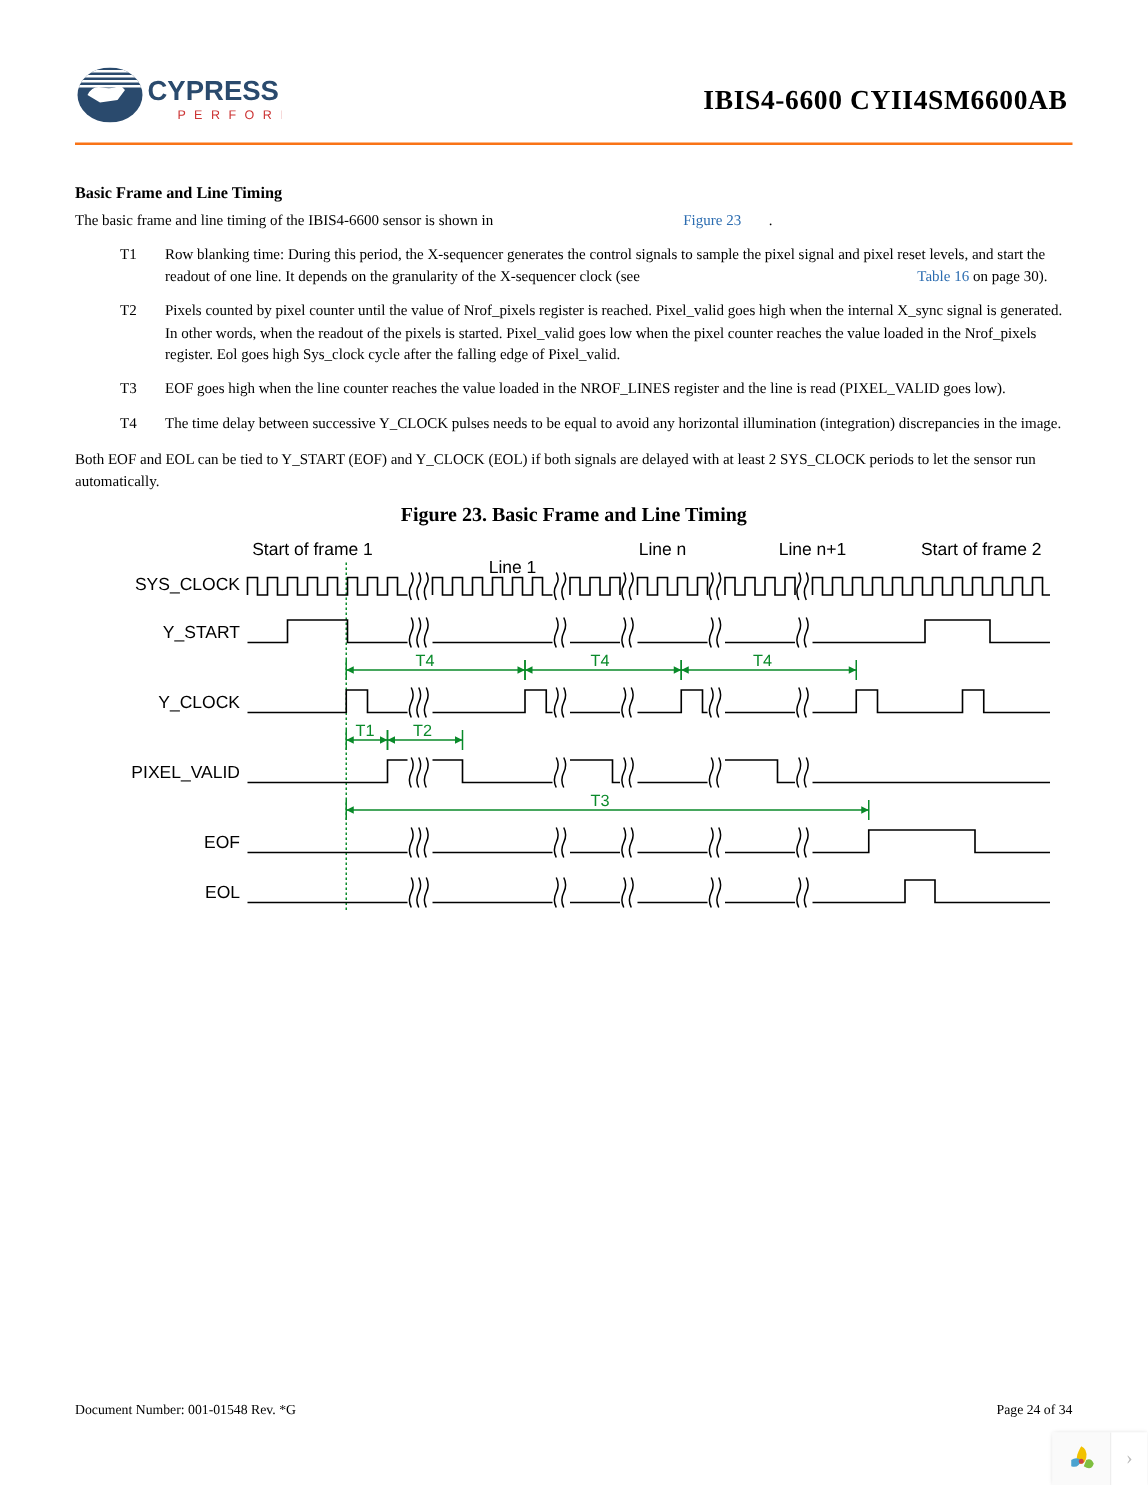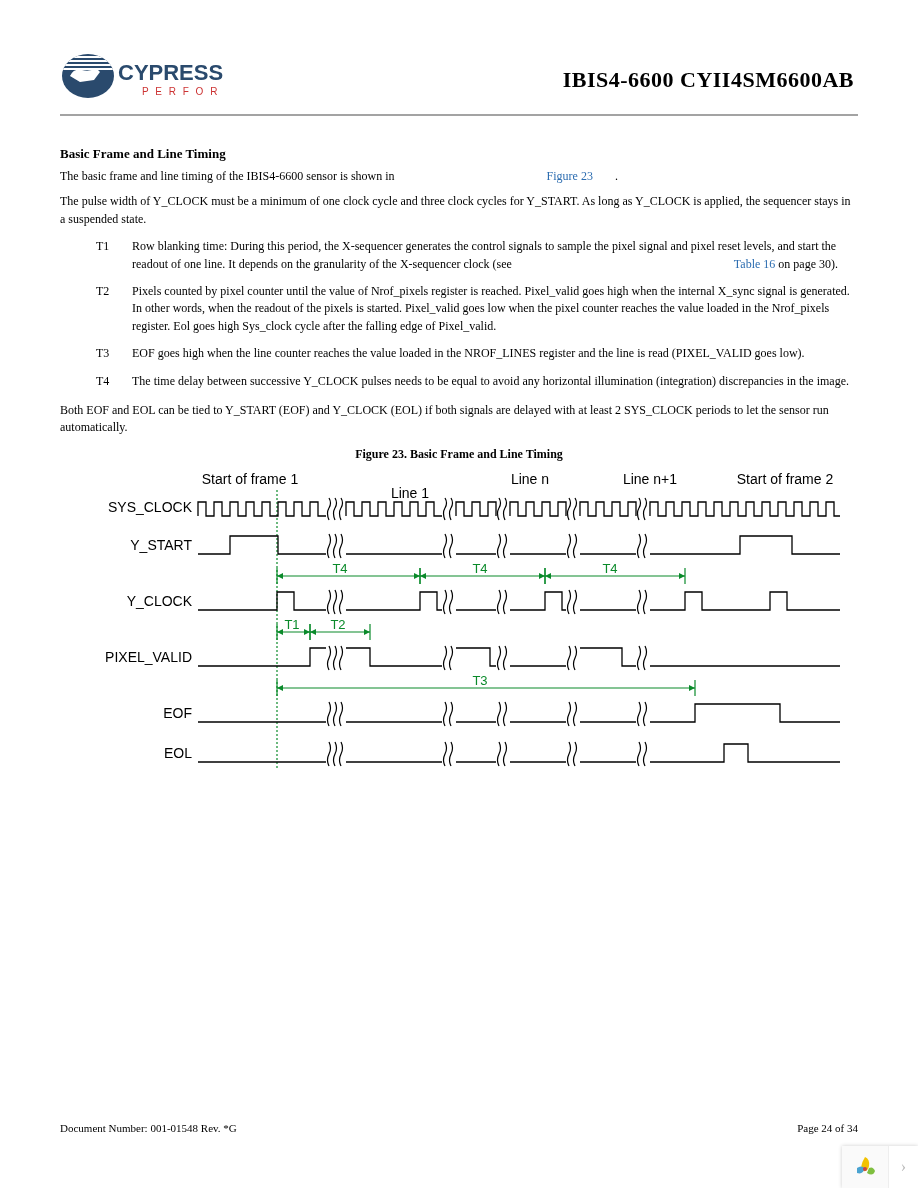--- a/index.html
+++ b/index.html
@@ -15,21 +15,21 @@
   .page {
     padding: 50px 60px 40px 60px;
     width: 100%;
     height: 100%;
     position: relative;
   }
   .header {
     display: flex;
     align-items: center;
     justify-content: space-between;
-    border-bottom: 2px solid #a3a3a3;
+    border-bottom: 2px solid #f97316;
     padding-bottom: 4px;
     margin-bottom: 30px;
   }
   .logo-wrap { display: flex; align-items: center; }
   .logo-svg { display: block; }
   .doc-title {
     font-weight: bold;
     font-size: 22px;
     letter-spacing: 0.5px;
     color: #000;
@@ -53,21 +53,21 @@
     margin-bottom: 10px;
     font-size: 12px;
     line-height: 1.45;
   }
   .tlabel { width: 36px; flex-shrink: 0; }
   .ttext { flex: 1; }
   .link { color: #2b6cb0; margin-left: 36px; }
   .fig-caption {
     text-align: center;
     font-weight: bold;
-    font-size: 12px;
+    font-size: 16px;
     margin: 10px 0 4px 0;
   }
   .timing-diagram { margin-left: 20px; margin-top: 6px; }
   .footer {
     position: absolute;
     bottom: 54px;
     left: 60px;
     right: 60px;
     display: flex;
     justify-content: space-between;
@@ -127,21 +127,20 @@
   <div class="section-title">Basic Frame and Line Timing</div>
 
   <p class="body">
     <span>The basic frame and line timing of the IBIS4-6600 sensor is shown in</span>
     <span style="display:inline-block; width:110px;"></span>
     <span class="link">Figure 23</span>
     <span style="display:inline-block; width:16px;"></span>
     <span>.</span>
   </p>
 
-  <p class="body">The pulse width of Y_CLOCK must be a minimum of one clock cycle and three clock cycles for Y_START. As long as Y_CLOCK is applied, the sequencer stays in a suspended state.</p>
 
   <div class="tdefs">
     <div class="trow">
       <div class="tlabel">T1</div>
       <div class="ttext">
         <span>Row blanking time: During this period, the X-sequencer generates the control signals to sample the pixel signal and pixel reset levels, and start the readout of one line. It depends on the granularity of the X-sequencer clock (see</span>
         <span style="display:inline-block; width:180px;"></span>
         <span class="link">Table 16</span>
         <span> on page 30).</span>
       </div>

